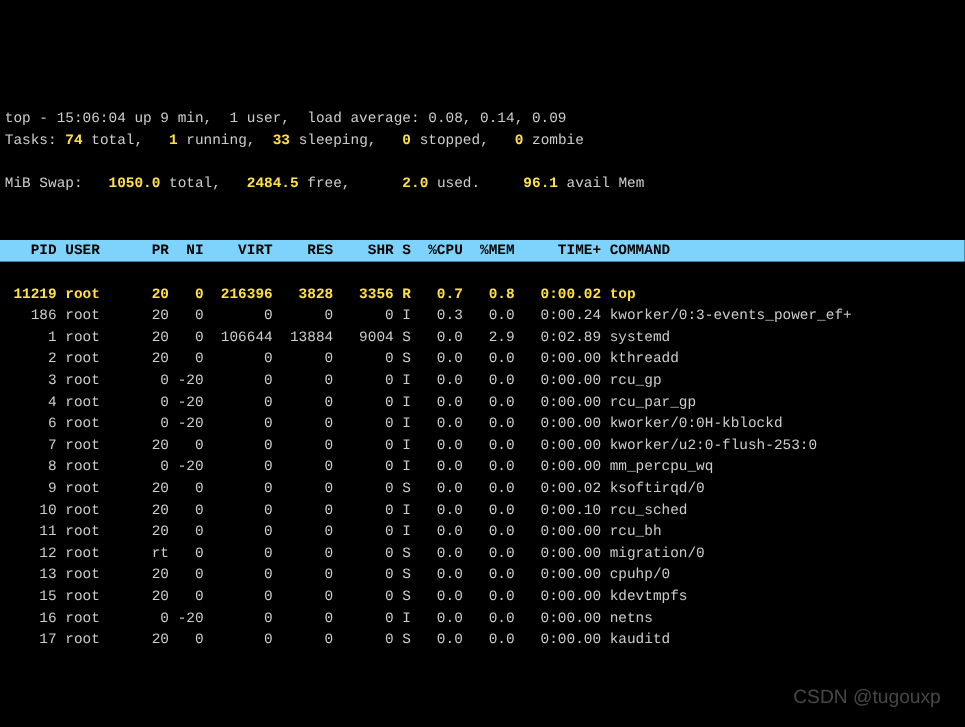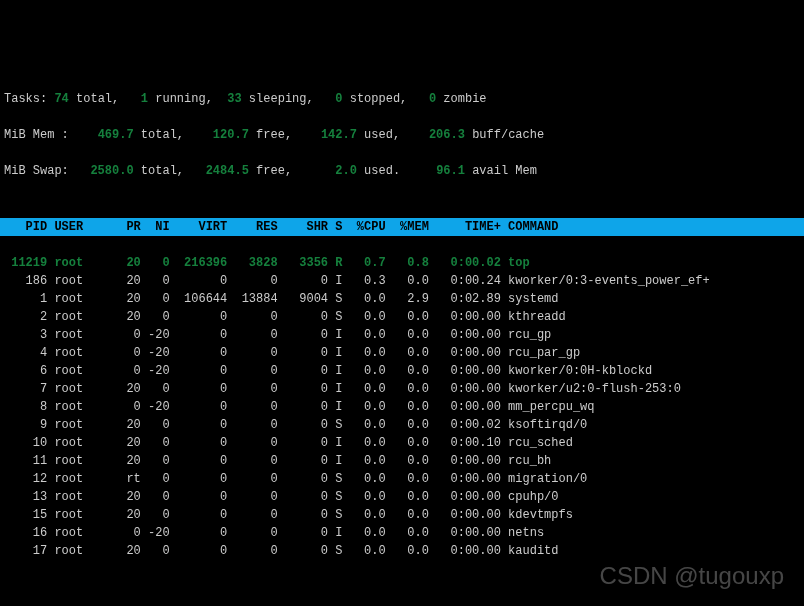--- a/index.html
+++ b/index.html
@@ -8,46 +8,46 @@
       color: #ccc;
       font-family: "Courier New", monospace;
       font-size: 12px;
       line-height: 1.5;
       width: 804px;
       height: 606px;
       overflow: hidden;
       white-space: pre;
     }
     .summary { padding: 0 4px 2px 4px; }
-    .bold { font-weight: bold; color: #15803d; }
+    .bold { font-weight: bold; color: #fde047; }
     .header-row {
-      background: #0ea5e9;
+      background: #7dd3fc;
       color: #000;
       font-weight: bold;
       padding: 0 4px;
     }
     .process-table { padding: 0 4px; }
     .watermark {
       position: absolute;
       right: 20px;
       bottom: 12px;
       color: rgba(200,200,200,0.35);
-      font-size: 24px;
+      font-size: 16px;
       font-family: sans-serif;
       pointer-events: none;
     }
   </style>
 </head>
 <body>
 
 
 
 <div class="summary">
+<span><span>top - </span><span>15:06:04</span><span> up 9 min,  1 user,  load average: 0.08, 0.14, 0.09</span></span>
 <div>Tasks: <span class="bold">74</span> total,   <span class="bold">1</span> running,  <span class="bold">33</span> sleeping,   <span class="bold">0</span> stopped,   <span class="bold">0</span> zombie</div>
-<div>MiB Mem :    <span class="bold">469.7</span> total,    <span class="bold">120.7</span> free,    <span class="bold">142.7</span> used,    <span class="bold">206.3</span> buff/cache</div>
-<div>MiB Swap:   <span class="bold">2580.0</span> total,   <span class="bold">2484.5</span> free,      <span class="bold">2.0</span> used.     <span class="bold">96.1</span> avail Mem</div>
+<div>MiB Swap:   <span class="bold">1050.0</span> total,   <span class="bold">2484.5</span> free,      <span class="bold">2.0</span> used.     <span class="bold">96.1</span> avail Mem</div>
 </div>
 <div class="header-row" id="col-header">   PID USER      PR  NI    VIRT    RES    SHR S  %CPU  %MEM     TIME+ COMMAND</div>
 <div class="process-table" id="proc-rows"><div class="bold"> 11219 root      20   0  216396   3828   3356 R   0.7   0.8   0:00.02 top</div><div>   186 root      20   0       0      0      0 I   0.3   0.0   0:00.24 kworker/0:3-events_power_ef+</div><div>     1 root      20   0  106644  13884   9004 S   0.0   2.9   0:02.89 systemd</div><div>     2 root      20   0       0      0      0 S   0.0   0.0   0:00.00 kthreadd</div><div>     3 root       0 -20       0      0      0 I   0.0   0.0   0:00.00 rcu_gp</div><div>     4 root       0 -20       0      0      0 I   0.0   0.0   0:00.00 rcu_par_gp</div><div>     6 root       0 -20       0      0      0 I   0.0   0.0   0:00.00 kworker/0:0H-kblockd</div><div>     7 root      20   0       0      0      0 I   0.0   0.0   0:00.00 kworker/u2:0-flush-253:0</div><div>     8 root       0 -20       0      0      0 I   0.0   0.0   0:00.00 mm_percpu_wq</div><div>     9 root      20   0       0      0      0 S   0.0   0.0   0:00.02 ksoftirqd/0</div><div>    10 root      20   0       0      0      0 I   0.0   0.0   0:00.10 rcu_sched</div><div>    11 root      20   0       0      0      0 I   0.0   0.0   0:00.00 rcu_bh</div><div>    12 root      rt   0       0      0      0 S   0.0   0.0   0:00.00 migration/0</div><div>    13 root      20   0       0      0      0 S   0.0   0.0   0:00.00 cpuhp/0</div><div>    15 root      20   0       0      0      0 S   0.0   0.0   0:00.00 kdevtmpfs</div><div>    16 root       0 -20       0      0      0 I   0.0   0.0   0:00.00 netns</div><div>    17 root      20   0       0      0      0 S   0.0   0.0   0:00.00 kauditd</div></div>
 <div class="watermark">CSDN @tugouxp</div>
 
 
 
 
 </body></html>

